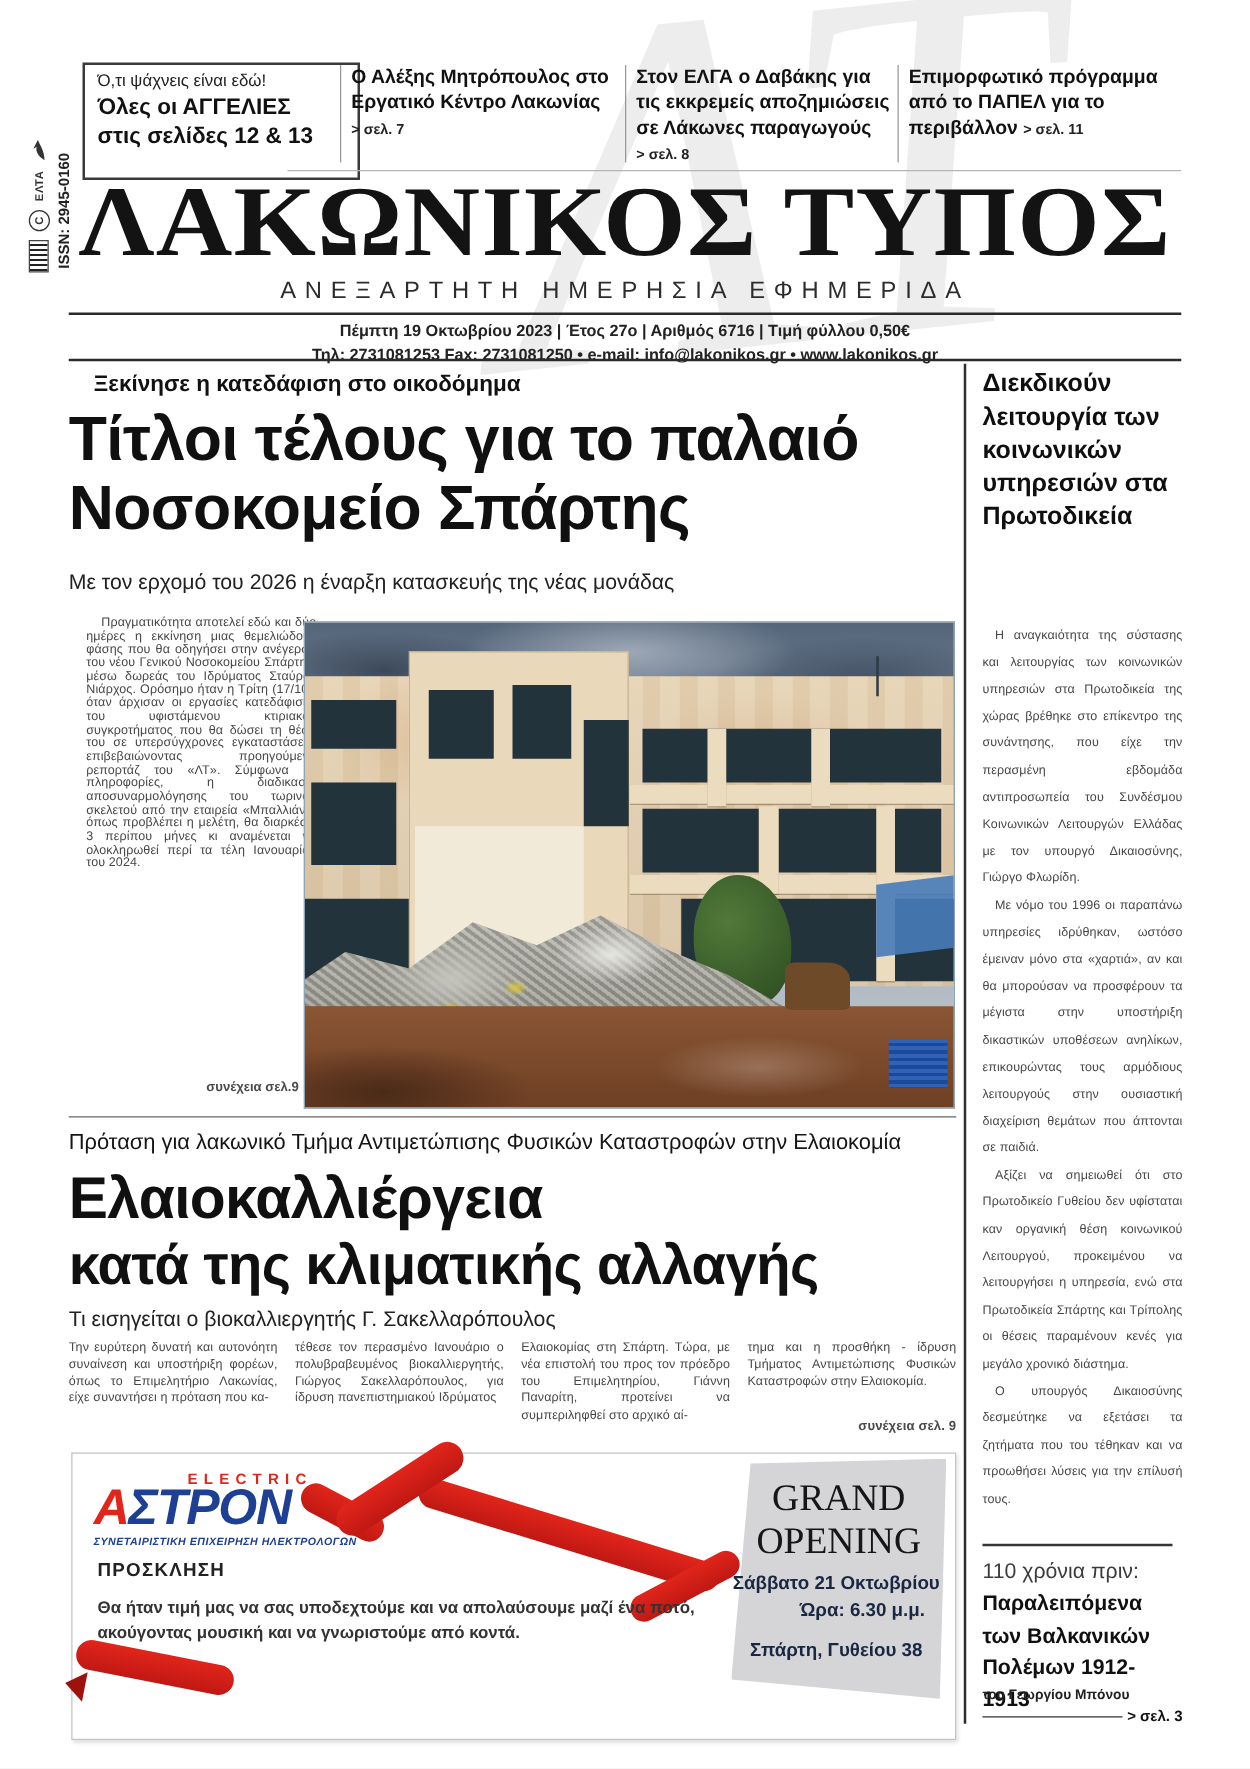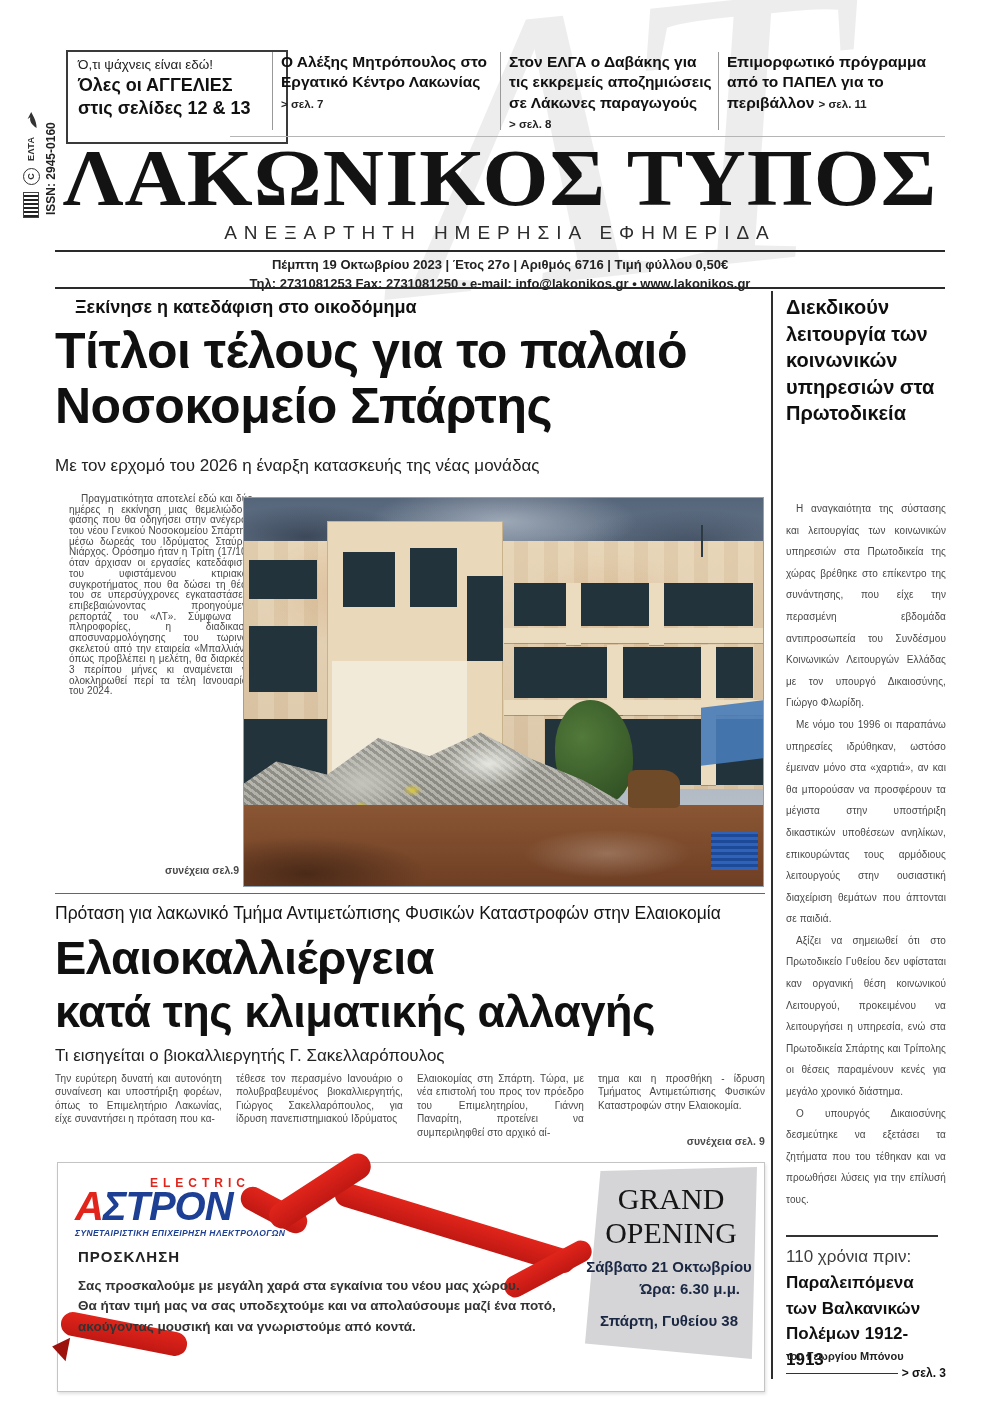--- a/index.html
+++ b/index.html
@@ -258,21 +258,20 @@
   <div class="abs rib-fold"></div>
   <div class="abs gray-panel"></div>
 
   <div class="abs ad-electric">ELECTRIC</div>
   <div class="abs ad-brand">
     <span class="a">Α</span><span class="rest">ΣΤΡΟΝ</span>
   </div>
   <div class="abs ad-brand-sub">ΣΥΝΕΤΑΙΡΙΣΤΙΚΗ ΕΠΙΧΕΙΡΗΣΗ ΗΛΕΚΤΡΟΛΟΓΩΝ</div>
   <div class="abs ad-invite-title">ΠΡΟΣΚΛΗΣΗ</div>
   <div class="abs ad-invite">
-    <div>Σας προσκαλούμε με μεγάλη χαρά στα εγκαίνια του νέου μας χώρου.</div>
     <div>Θα ήταν τιμή μας να σας υποδεχτούμε και να απολαύσουμε μαζί ένα ποτό,</div>
     <div>ακούγοντας μουσική και να γνωριστούμε από κοντά.</div>
   </div>
   <div class="abs go-title">
     <div>GRAND</div>
     <div>OPENING</div>
   </div>
   <div class="abs go-date">Σάββατο 21 Οκτωβρίου</div>
   <div class="abs go-time">Ώρα: 6.30 μ.μ.</div>
   <div class="abs go-loc">Σπάρτη, Γυθείου 38</div>

